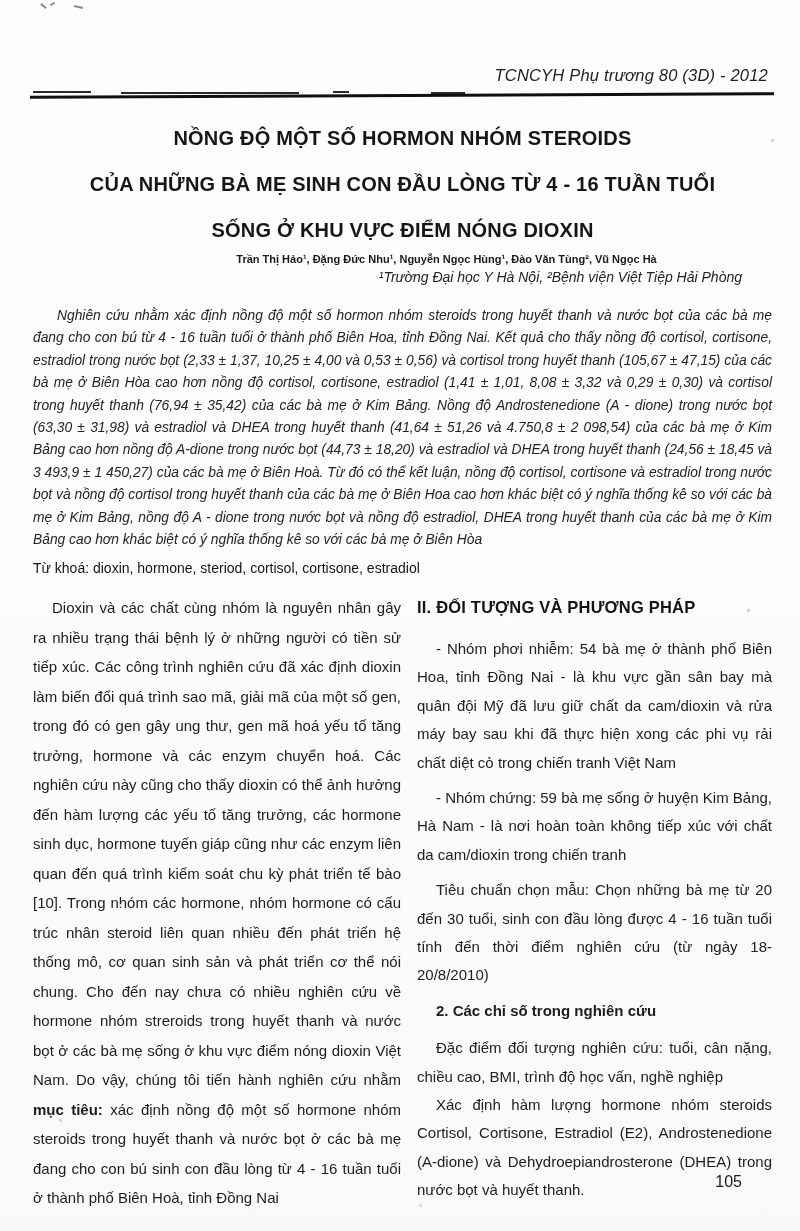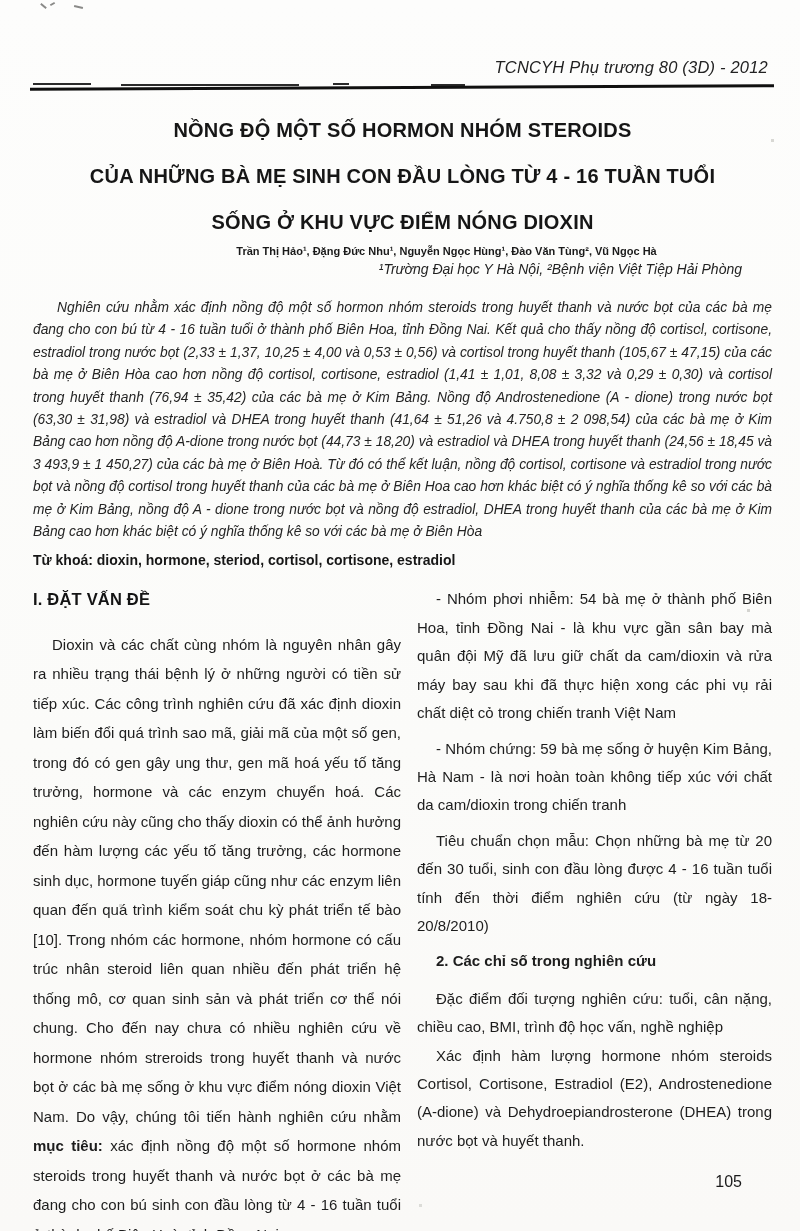--- a/index.html
+++ b/index.html
@@ -5,21 +5,21 @@
   html,body{margin:0;padding:0;background:#e8e8e6;}
   .page{
     position:relative;
     width:800px;height:1231px;
     margin:0 auto;
     background:linear-gradient(180deg,#fdfdfc 0%,#fbfbf9 60%,#faf9f7 100%);
     color:#1b1b1b;
     font-family:"Liberation Sans",sans-serif;
     overflow:hidden;
     box-sizing:border-box;
-    padding:0 28px 0 33px;
+    padding:8px 28px 0 33px;
   }
   
   .pen-marks{position:absolute;top:2px;left:40px;width:80px;height:10px;}
   .pen-marks span{position:absolute;background:#8a8a88;}
   .pen-marks .m1{left:0;top:3px;width:7px;height:2px;transform:rotate(40deg);}
   .pen-marks .m2{left:10px;top:1px;width:5px;height:2px;transform:rotate(-30deg);}
   .pen-marks .m3{left:34px;top:4px;width:9px;height:2px;transform:rotate(12deg);}
   
   .specks{position:absolute;top:0;left:0;width:1px;height:1px;background:transparent;
     box-shadow:700px 330px 0 1px #cfcfcb, 120px 905px 0 1px #d8d8d4, 748px 610px 0 1px #d4d4d0,
@@ -32,21 +32,21 @@
   .rule-wrap .d1{left:0;width:58px;}
   .rule-wrap .d2{left:88px;width:178px;top:1px;}
   .rule-wrap .d3{left:300px;width:16px;}
   .rule-wrap .d4{left:398px;width:34px;top:1px;}
   .rule-wrap .d5{left:588px;width:78px;top:2px;}
   .title{margin:16px 0 0;text-align:center;font-size:20px;font-weight:bold;line-height:46px;letter-spacing:.2px;color:#161616;}
   .title .tline{display:block;white-space:nowrap;}
   .authors{margin-top:0;text-align:center;padding-left:88px;font-weight:bold;font-size:11px;color:#1a1a1a;}
   .affiliations{margin-top:4px;text-align:right;padding-right:30px;font-style:italic;font-size:14px;color:#222;}
   .abstract{margin:20px 0 8px;font-style:italic;font-size:13.8px;line-height:22.4px;text-align:justify;text-indent:24px;color:#242424;}
-  .keywords{margin:9px 0 0;font-weight:bold;font-size:14px;color:#161616;}
+  .keywords{margin:9px 0 0;font-weight:normal;font-size:14px;color:#161616;}
   .columns{display:flex;gap:16px;margin-top:17px;}
   .col{box-sizing:border-box;text-align:justify;font-size:15px;color:#1d1d1d;}
   .col-left{width:368px;line-height:29.5px;}
   .col-right{width:355px;line-height:28.4px;}
   .section-heading{margin:0;font-size:16.5px;font-weight:bold;letter-spacing:.2px;color:#141414;}
   .col-left .section-heading{margin-bottom:15px;}
   .col-right .section-heading{margin-bottom:13px;}
   .body-par{margin:0;text-indent:19px;}
   .col-right p{margin:0 0 7px;text-indent:19px;}
   .col-right p.tight{margin-bottom:0;}
@@ -88,25 +88,25 @@
   <div class="authors">Trần Thị Hảo¹, Đặng Đức Nhu¹, Nguyễn Ngọc Hùng¹, Đào Văn Tùng², Vũ Ngọc Hà</div>
   <div class="affiliations">¹Trường Đại học Y Hà Nội, ²Bệnh viện Việt Tiệp Hải Phòng</div>
 
   <p class="abstract">Nghiên cứu nhằm xác định nồng độ một số hormon nhóm steroids trong huyết thanh và nước bọt của các bà mẹ đang cho con bú từ 4 - 16 tuần tuổi ở thành phố Biên Hoa, tỉnh Đồng Nai. Kết quả cho thấy nồng độ cortisol, cortisone, estradiol trong nước bọt (2,33 ± 1,37, 10,25 ± 4,00 và 0,53 ± 0,56) và cortisol trong huyết thanh (105,67 ± 47,15) của các bà mẹ ở Biên Hòa cao hơn nồng độ cortisol, cortisone, estradiol (1,41 ± 1,01, 8,08 ± 3,32 và 0,29 ± 0,30) và cortisol trong huyết thanh (76,94 ± 35,42) của các bà mẹ ở Kim Bảng. Nồng độ Androstenedione (A - dione) trong nước bọt (63,30 ± 31,98) và estradiol và DHEA trong huyết thanh (41,64 ± 51,26 và 4.750,8 ± 2 098,54) của các bà mẹ ở Kim Bảng cao hơn nồng độ A-dione trong nước bọt (44,73 ± 18,20) và estradiol và DHEA trong huyết thanh (24,56 ± 18,45 và 3 493,9 ± 1 450,27) của các bà mẹ ở Biên Hoà. Từ đó có thể kết luận, nồng độ cortisol, cortisone và estradiol trong nước bọt và nồng độ cortisol trong huyết thanh của các bà mẹ ở Biên Hoa cao hơn khác biệt có ý nghĩa thống kê so với các bà mẹ ở Kim Bảng, nồng độ A - dione trong nước bọt và nồng độ estradiol, DHEA trong huyết thanh của các bà mẹ ở Kim Bảng cao hơn khác biệt có ý nghĩa thống kê so với các bà mẹ ở Biên Hòa</p>
 
   <p class="keywords"><span>Từ khoá:</span><span> dioxin, hormone, steriod, cortisol, cortisone, estradiol</span></p>
 
   <div class="columns">
 
     <div class="col col-left">
-      <h2 class="section-heading">I. ĐẶT VẤN ĐỀ</h2>
       <p class="body-par"><span>Dioxin và các chất cùng nhóm là nguyên nhân gây ra nhiều trạng thái bệnh lý ở những người có tiền sử tiếp xúc. Các công trình nghiên cứu đã xác định dioxin làm biến đổi quá trình sao mã, giải mã của một số gen, trong đó có gen gây ung thư, gen mã hoá yếu tố tăng trưởng, hormone và các enzym chuyển hoá. Các nghiên cứu này cũng cho thấy dioxin có thể ảnh hưởng đến hàm lượng các yếu tố tăng trưởng, các hormone sinh dục, hormone tuyến giáp cũng như các enzym liên quan đến quá trình kiểm soát chu kỳ phát triển tế bào [10]. Trong nhóm các hormone, nhóm hormone có cấu trúc nhân steroid liên quan nhiều đến phát triển hệ thống mô, cơ quan sinh sản và phát triển cơ thể nói chung. Cho đến nay chưa có nhiều nghiên cứu về hormone nhóm streroids trong huyết thanh và nước bọt ở các bà mẹ sống ở khu vực điểm nóng dioxin Việt Nam. Do vậy, chúng tôi tiến hành nghiên cứu nhằm </span><span class="lead-bold">mục tiêu:</span><span> xác định nồng độ một số hormone nhóm steroids trong huyết thanh và nước bọt ở các bà mẹ đang cho con bú sinh con đầu lòng từ 4 - 16 tuần tuổi ở thành phố Biên Hoà, tỉnh Đồng Nai</span></p>
     </div>
 
     <div class="col col-right">
+      <h2 class="section-heading">II. ĐỐI TƯỢNG VÀ PHƯƠNG PHÁP</h2>
       <p>- Nhóm phơi nhiễm: 54 bà mẹ ở thành phố Biên Hoa, tỉnh Đồng Nai - là khu vực gần sân bay mà quân đội Mỹ đã lưu giữ chất da cam/dioxin và rửa máy bay sau khi đã thực hiện xong các phi vụ rải chất diệt cỏ trong chiến tranh Việt Nam</p>
       <p>- Nhóm chứng: 59 bà mẹ sống ở huyện Kim Bảng, Hà Nam - là nơi hoàn toàn không tiếp xúc với chất da cam/dioxin trong chiến tranh</p>
       <p>Tiêu chuẩn chọn mẫu: Chọn những bà mẹ từ 20 đến 30 tuổi, sinh con đầu lòng được 4 - 16 tuần tuổi tính đến thời điểm nghiên cứu (từ ngày 18-20/8/2010)</p>
       <h3 class="sub-heading">2. Các chỉ số trong nghiên cứu</h3>
       <p class="tight">Đặc điểm đối tượng nghiên cứu: tuổi, cân nặng, chiều cao, BMI, trình độ học vấn, nghề nghiệp</p>
       <p class="tight">Xác định hàm lượng hormone nhóm steroids Cortisol, Cortisone,  Estradiol (E2), Androstenedione (A-dione) và Dehydroepiandrosterone (DHEA) trong nước bọt và huyết thanh.</p>
 
     </div>
 
   </div>

